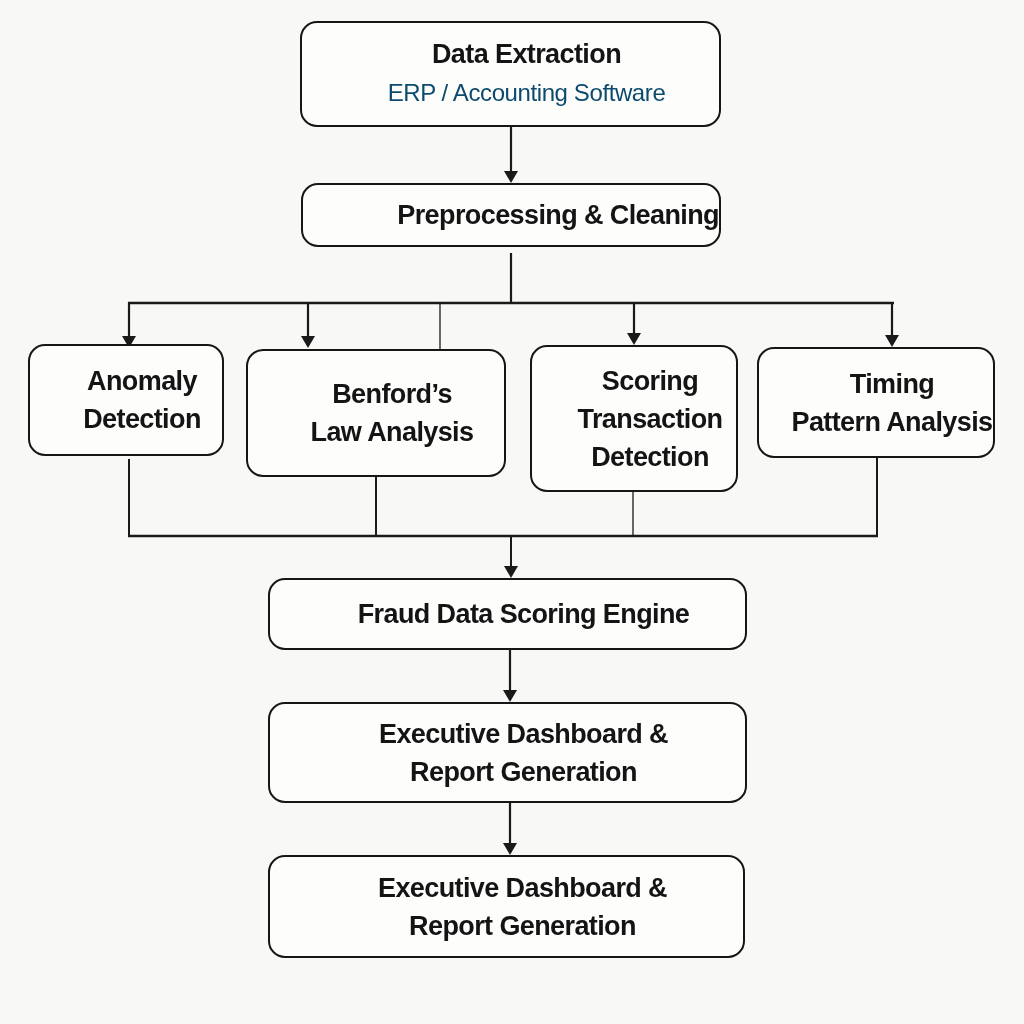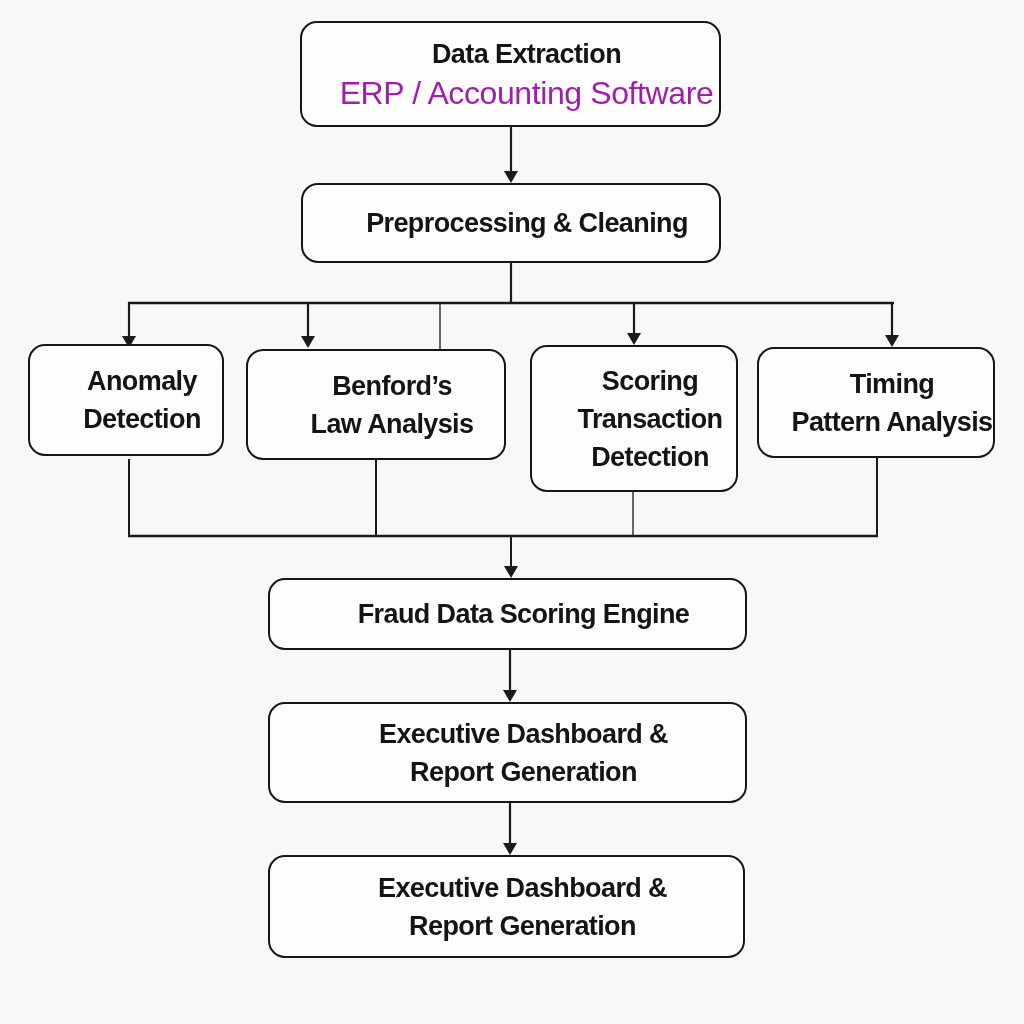--- a/index.html
+++ b/index.html
@@ -36,23 +36,23 @@
   }
   .label {
     font-size: 27px;
     font-weight: 700;
     color: #141414;
     letter-spacing: -0.6px;
     line-height: 38px;
     white-space: pre;
   }
   .sublabel {
-    font-size: 32px;
+    font-size: 24px;
     font-weight: 400;
-    color: #a21caf;
+    color: #0c4a6e;
     letter-spacing: -0.4px;
     line-height: 40px;
     white-space: pre;
   }
   line, polyline { stroke: #1a1a1a; }
   polygon { fill: #1a1a1a; stroke: none; }
 </style>
 </head>
 <body>
 
@@ -120,30 +120,30 @@
       <line x1="510" y1="803" x2="510" y2="845" stroke-width="2.2"></line>
       <polygon points="503,843 517,843 510,855"></polygon>
     </g>
   </svg>
 
   <div class="node" style="left:300px; top:21px; width:421px; height:106px;">
     <div class="label">Data Extraction</div>
     <div class="sublabel">ERP / Accounting Software</div>
   </div>
 
-  <div class="node" style="left:301px; top:183px; width:420px; height:80px;">
+  <div class="node" style="left:301px; top:183px; width:420px; height:64px;align-items:flex-end;">
     <div class="label">Preprocessing &amp; Cleaning</div>
   </div>
 
   <div class="node" style="left:28px; top:344px; width:196px; height:112px;">
     <div class="label">Anomaly
 Detection</div>
   </div>
 
-  <div class="node" style="left:246px; top:349px; width:260px; height:111px;">
+  <div class="node" style="left:246px; top:349px; width:260px; height:128px;">
     <div class="label">Benford’s
 Law Analysis</div>
   </div>
 
   <div class="node" style="left:530px; top:345px; width:208px; height:147px;">
     <div class="label">Scoring
 Transaction
 Detection</div>
   </div>
 

